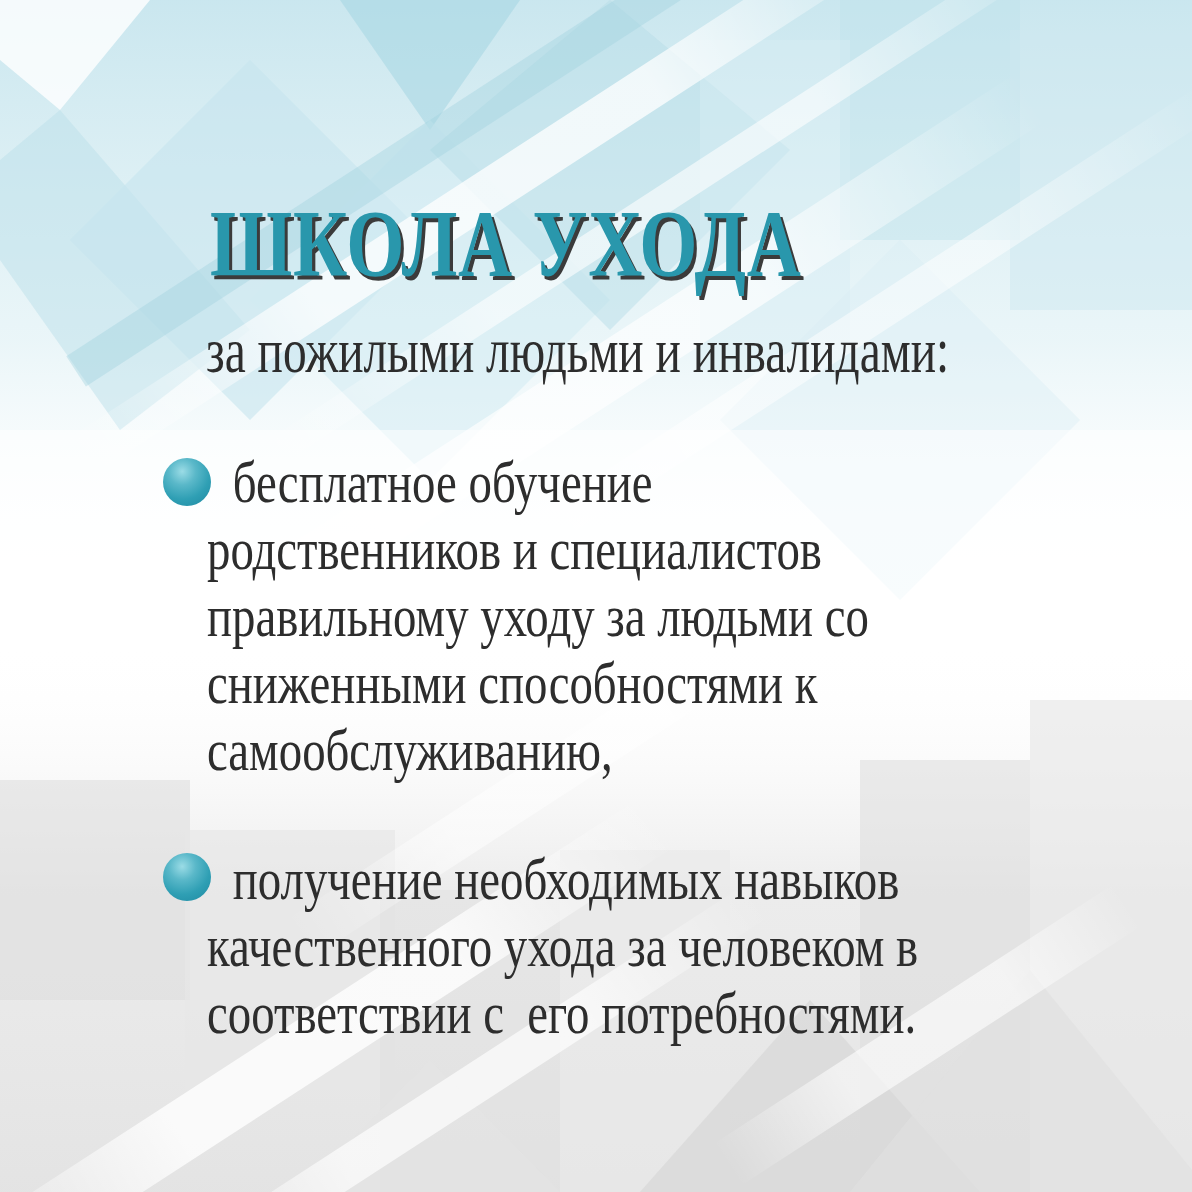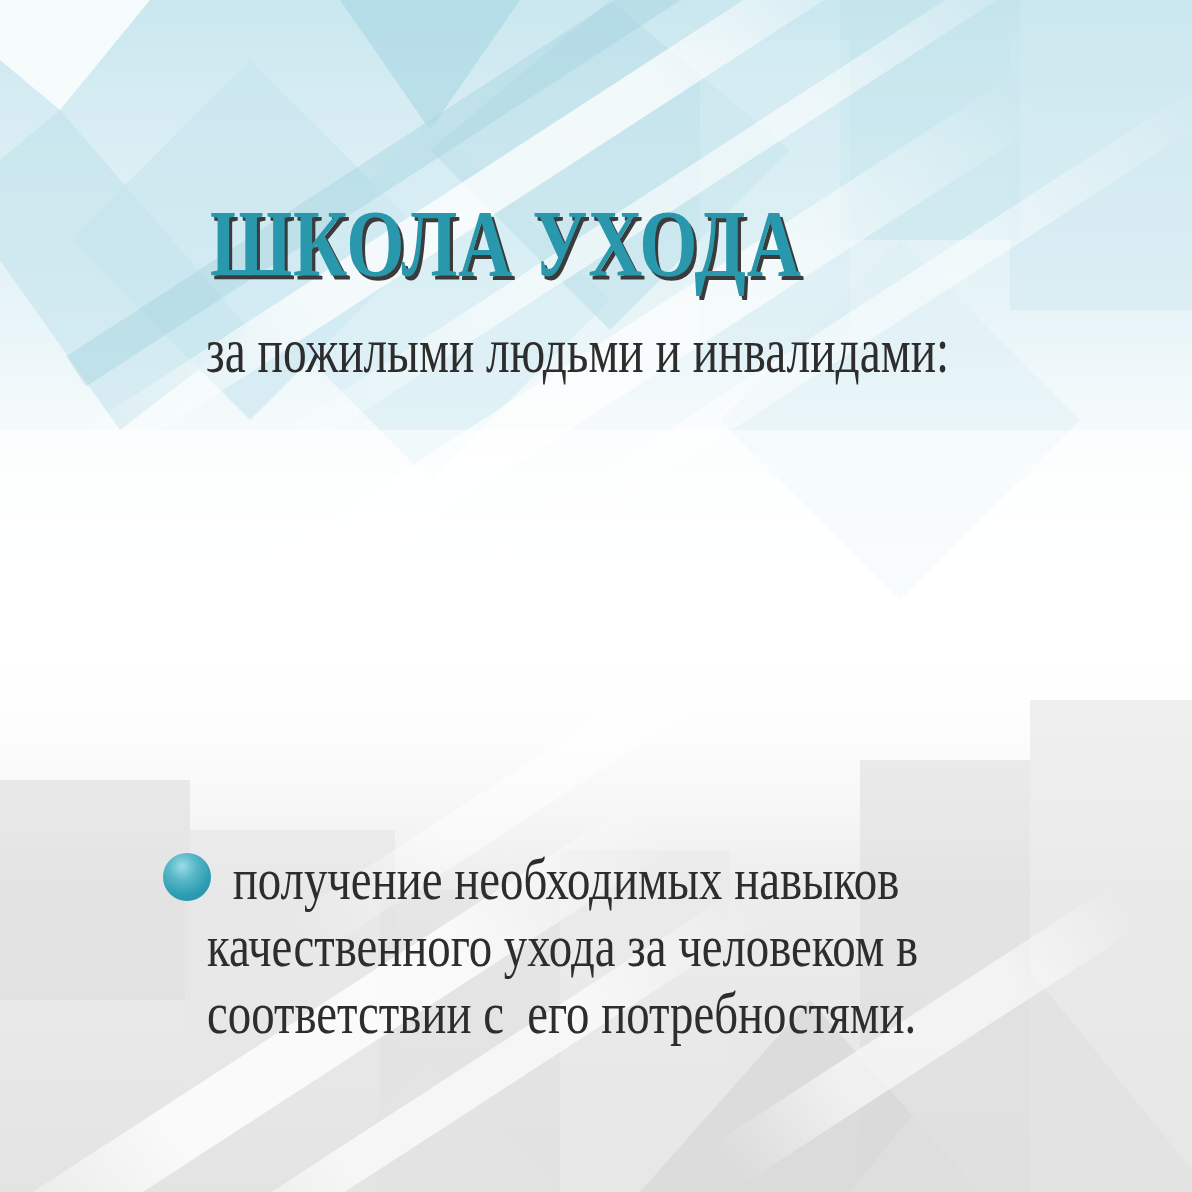--- a/index.html
+++ b/index.html
@@ -144,20 +144,30 @@
     </g>
     <g transform="rotate(-33 950 1050)">
       <rect x="700" y="1000" width="480" height="50" fill="url(#streakW)" opacity="0.7"></rect>
     </g>
   </svg>
 
   <div class="page-title">ШКОЛА УХОДА</div>
 
   <div class="subtitle">за пожилыми людьми и инвалидами:</div>
 
+  <div class="bullet-item item-1">
+    <span class="sphere"></span>
+    <div class="lines">
+      <div class="bullet-line first">бесплатное обучение</div>
+      <div class="bullet-line">родственников и специалистов</div>
+      <div class="bullet-line">правильному уходу за людьми со</div>
+      <div class="bullet-line">сниженными способностями к</div>
+      <div class="bullet-line">самообслуживанию,</div>
+    </div>
+  </div>
 
   <div class="bullet-item item-2">
     <span class="sphere"></span>
     <div class="lines">
       <div class="bullet-line first">получение необходимых навыков</div>
       <div class="bullet-line">качественного ухода за человеком в</div>
       <div class="bullet-line">соответствии с  его потребностями.</div>
     </div>
   </div>
 

